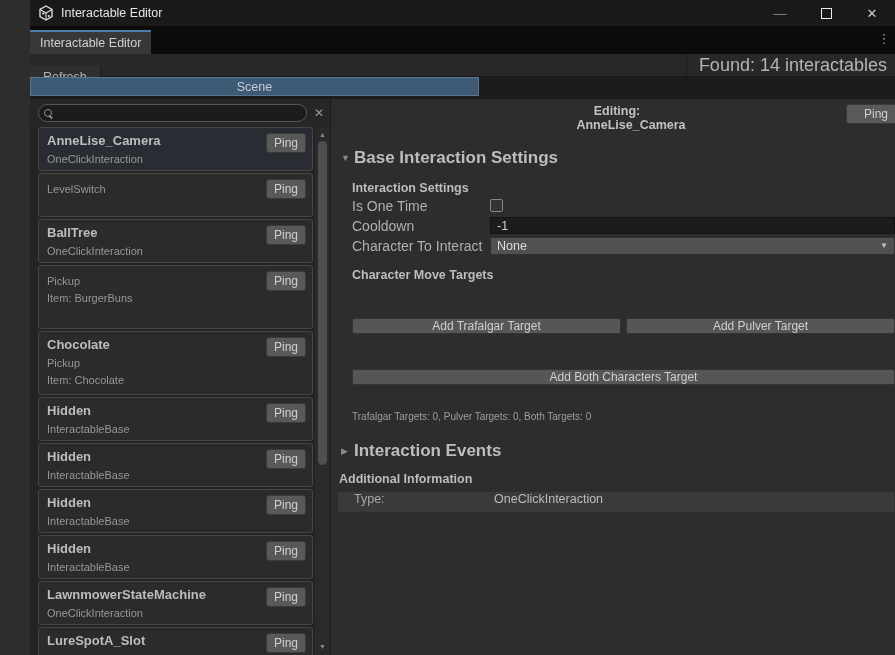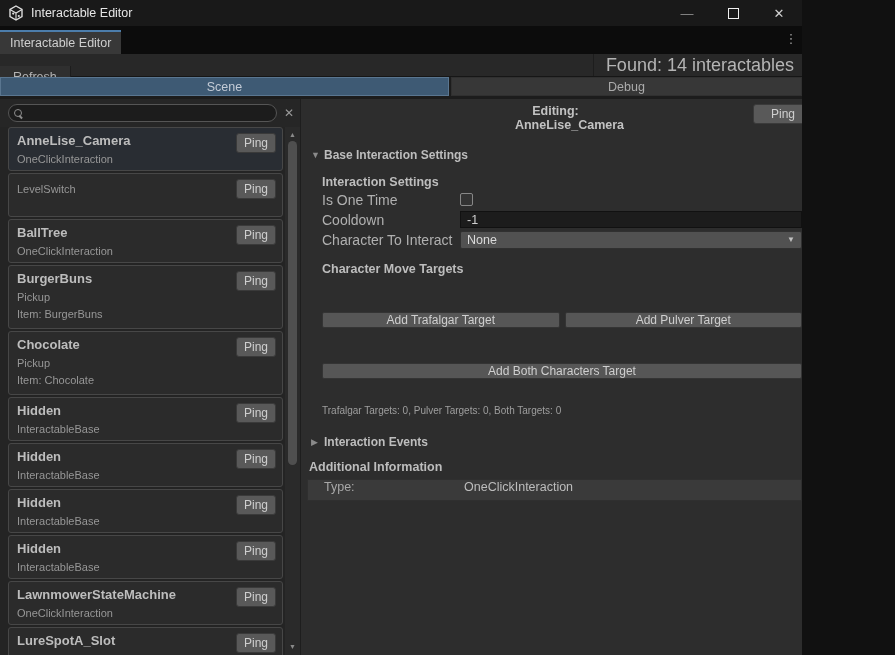--- a/index.html
+++ b/index.html
@@ -1,20 +1,20 @@
 <!DOCTYPE html>
 <html><head>
 <meta charset="utf-8">
 <style>
   html,body{margin:0;padding:0;background:#111;}
   *{box-sizing:border-box;}
   .window{
-    position:relative;width:802px;height:655px;overflow:hidden;
+    position:relative;width:895px;height:655px;overflow:hidden;
     background:#2d2d2d;font-family:"Liberation Sans","DejaVu Sans",sans-serif;
-    font-size:12px;color:#c8c8c8;-webkit-font-smoothing:antialiased;
+    font-size:12px;color:#c8c8c8;padding-left:30px;-webkit-font-smoothing:antialiased;
   }
   
   .titlebar{height:26px;background:#191919;display:flex;align-items:center;padding-left:8px;}
   .app-icon{width:16px;height:16px;margin-right:7px;flex:0 0 auto;}
   .title-text{color:#e6e6e6;font-size:12.5px;}
   .win-controls{margin-left:auto;display:flex;height:100%;}
   .win-btn{width:46px;height:100%;display:flex;align-items:center;justify-content:center;color:#cfcfcf;font-size:13px;}
   .win-btn .dash{color:#8f8f8f;}
   .maxbox{width:11px;height:11px;border:1.5px solid #efefef;display:inline-block;}
   
@@ -66,21 +66,21 @@
   
   .inspector{flex:1;padding:5px 0 0 8px;position:relative;overflow:hidden;background:#2d2d2d;}
   .insp-header{height:20px;display:flex;align-items:center;flex-direction:column;}
   .insp-editing{font-weight:bold;color:#c2c2c2;font-size:12.5px;}
   .insp-editing-val{margin-left:28px;font-weight:bold;color:#c2c2c2;font-size:12.5px;}
   .insp-ping{position:absolute;top:5px;right:-11px;width:60px;height:20px;background:#595959;
     border:1px solid #3a3a3a;border-radius:3px;display:flex;align-items:center;justify-content:center;
     color:#cfcfcf;font-size:12px;}
   .foldout{display:flex;align-items:center;margin:24px 0 0 2px;}
   .foldout .arrow{color:#8a8a8a;font-size:9px;width:13px;}
-  .foldout .fo-label{font-weight:bold;color:#bdbdbd;font-size:12px;}
+  .foldout .fo-label{font-weight:bold;color:#bdbdbd;font-size:17px;}
   .section{margin-left:13px;}
   .sec-head{font-weight:bold;color:#bdbdbd;font-size:12.5px;margin-top:13px;}
   .frow{display:flex;align-items:center;height:19px;margin-top:1px;}
   .flabel{width:138px;flex:0 0 138px;color:#b0b0b0;font-size:14px;}
   .checkbox{width:13px;height:13px;background:#333;border:1px solid #878787;border-radius:2px;}
   .textfield{flex:1;height:17px;background:#1c1c1c;border:1px solid #111;color:#cfcfcf;
     display:flex;align-items:center;padding-left:6px;font-size:12.5px;}
   .dropdown{flex:1;height:18px;background:#515151;border:1px solid #303030;border-radius:2px;color:#dadada;
     display:flex;align-items:center;padding:0 6px;font-size:12.5px;}
   .dd-arrow{margin-left:auto;color:#c0c0c0;font-size:8px;}
@@ -133,23 +133,20 @@
     <div class="refresh-btn">
       <span>Refresh</span>
     </div>
     <div class="found">Found: 14 interactables</div>
   </div>
 
   <div class="viewtabs">
     <div class="viewtab scene">
       <span>Scene</span>
     </div>
-    <div class="viewtab debug">
-      <span>Debug</span>
-    </div>
   </div>
 
   <div class="content">
 
     <div class="left">
       <div class="search-row">
         <div class="search-field">
           <span class="mag"></span>
         </div>
         <div class="clear-btn">
@@ -172,21 +169,20 @@
   </div>
 
   <div class="row h2">
     <div class="row-title">BallTree</div>
     <div class="row-sub sub-type">OneClickInteraction</div>
 
     <div class="row-ping">Ping</div>
   </div>
 
   <div class="row h3">
-    <div class="row-title">BurgerBuns</div>
     <div class="row-sub sub-type">Pickup</div>
     <div class="row-sub sub-item">Item: BurgerBuns</div>
     <div class="row-ping">Ping</div>
   </div>
 
   <div class="row h3">
     <div class="row-title">Chocolate</div>
     <div class="row-sub sub-type">Pickup</div>
     <div class="row-sub sub-item">Item: Chocolate</div>
     <div class="row-ping">Ping</div>

